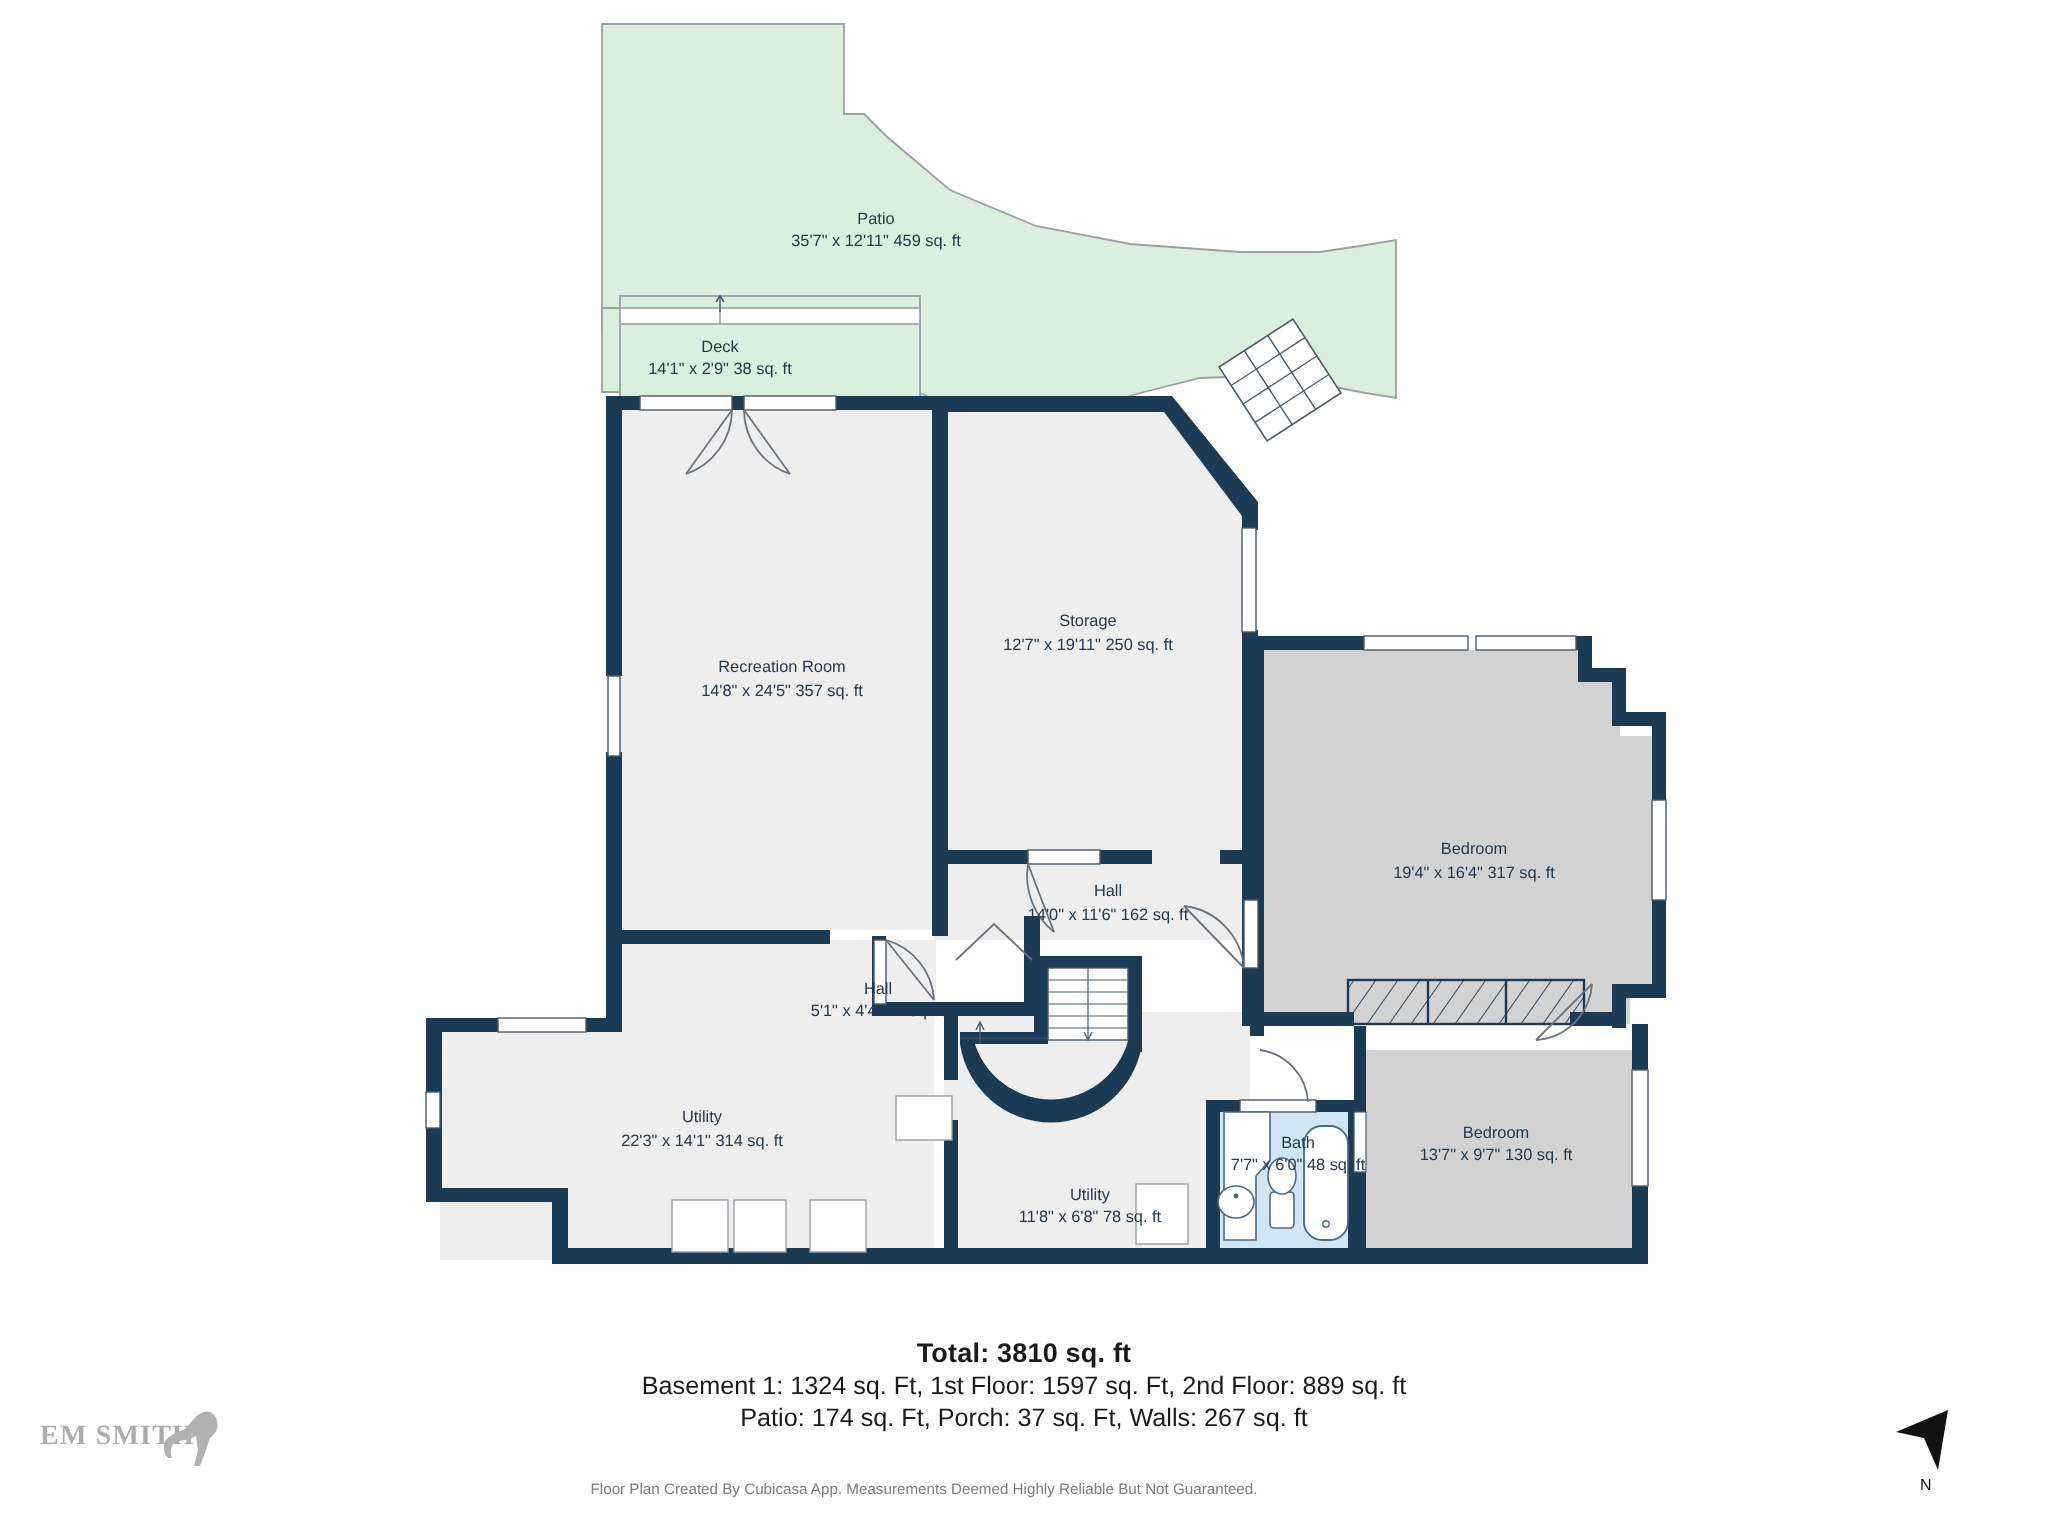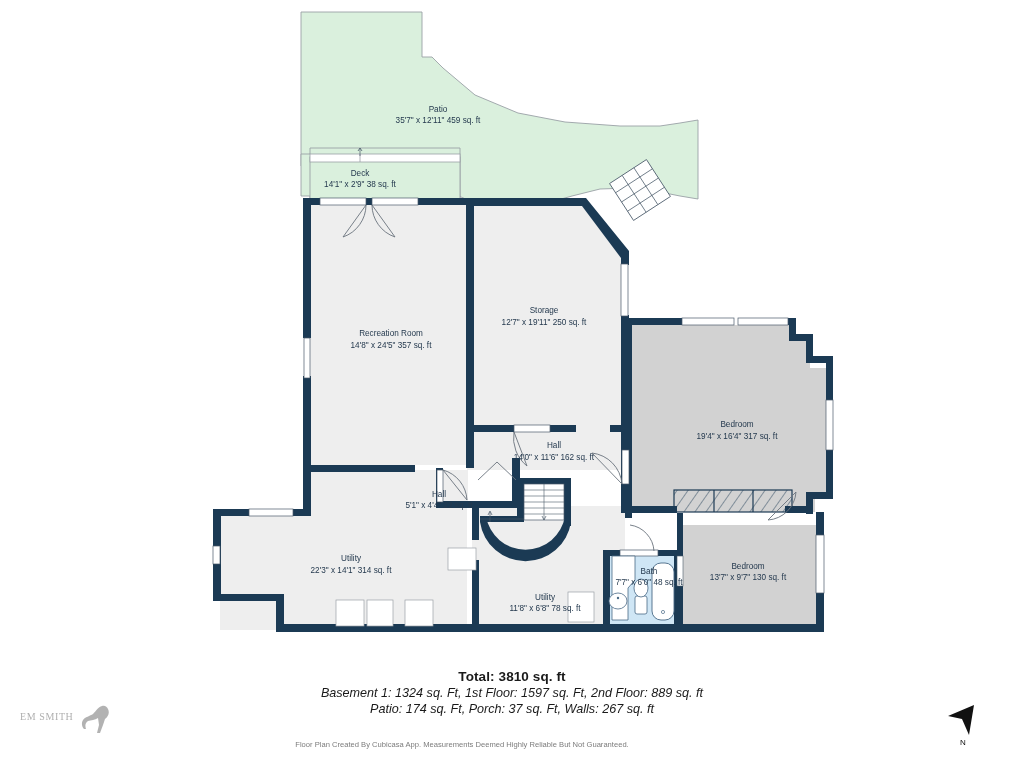--- a/index.html
+++ b/index.html
@@ -51,21 +51,20 @@
   }
   .summary-total {
     font-size: 13.5px;
     font-weight: bold;
     line-height: 17px;
     letter-spacing: 0.1px;
   }
   .summary-line {
     font-size: 12.6px;
     line-height: 16.4px;
-    font-style: italic;
   }
   .disclaimer {
     position: absolute;
     left: 0;
     top: 740px;
     width: 924px;
     text-align: center;
     font-family: "Liberation Sans", sans-serif;
     font-size: 7.6px;
     color: #7c7c7c;
@@ -76,22 +75,22 @@
     top: 702px;
     width: 100px;
     height: 36px;
     opacity: 0.42;
   }
   .logo-text {
     position: absolute;
     left: 2px;
     top: 9px;
     font-family: "Liberation Serif", serif;
-    font-size: 10px;
-    font-weight: normal;
+    font-size: 14px;
+    font-weight: bold;
     letter-spacing: 0.6px;
     color: #3c3c3c;
   }
   .compass {
     position: absolute;
     left: 944px;
     top: 702px;
     width: 46px;
     height: 52px;
   }

